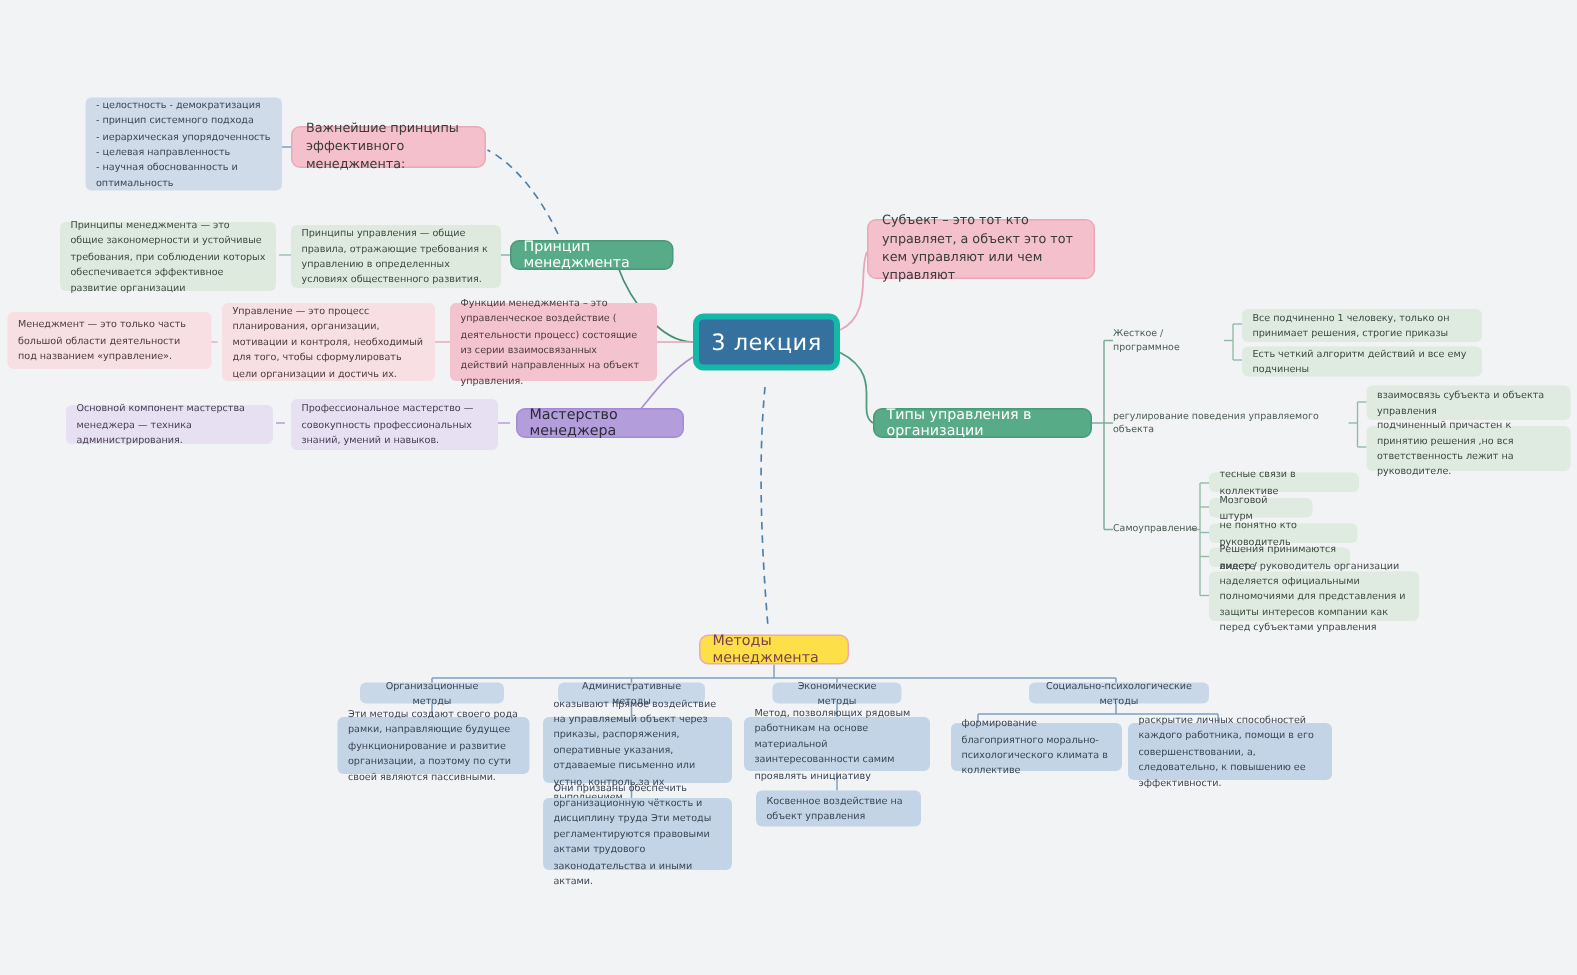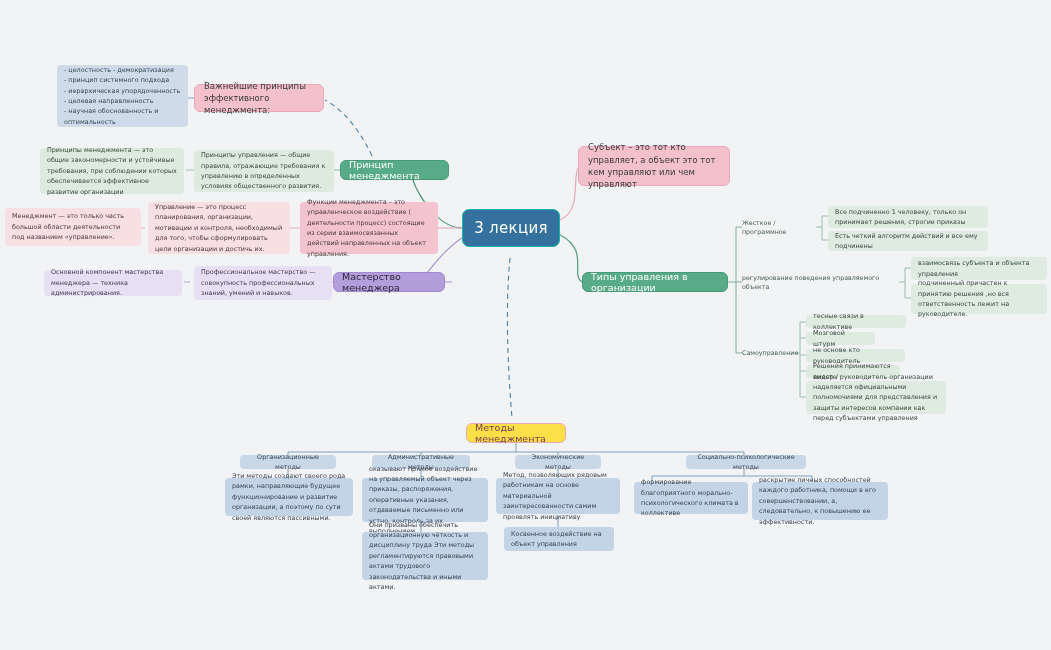--- a/index.html
+++ b/index.html
@@ -10,21 +10,21 @@
     overflow:hidden;
     position:relative;
   }
   #canvas{position:absolute;left:0;top:0;width:1051px;height:650px;}
   svg.links{position:absolute;left:0;top:0;width:1051px;height:650px;pointer-events:none;}
   .node{position:absolute;box-sizing:border-box;}
 
   
   .central{
     background:#35719e;color:#ffffff;
-    border:1px solid #14b8a6;
+    border:4px solid #14b8a6;
     border-radius:7px;
     font-size:15px;
     display:flex;align-items:center;justify-content:center;
     letter-spacing:.3px;
   }
 
   
   .topic{
     border-radius:6px;
     font-size:9.5px;
@@ -151,21 +151,21 @@
   <div class="node leaf l-blue" style="left:57px;top:65px;width:131px;height:62px;white-space:pre-line;">- целостность        - демократизация
 - принцип системного подхода
 - иерархическая упорядоченность
 - целевая направленность
 - научная обоснованность и оптимальность</div>
 
   <div class="node leaf l-pink" style="left:148px;top:202px;width:142px;height:52px;">Управление — это процесс планирования, организации, мотивации и контроля, необходимый для того, чтобы сформулировать цели организации и достичь их.</div>
 
   <div class="node leaf l-pink" style="left:5px;top:208px;width:136px;height:38px;">Менеджмент — это только часть большой области деятельности под названием «управление».</div>
 
-  <div class="node topic topic-purple" style="left:333px;top:272px;width:112px;height:20px;">Мастерство менеджера</div>
+  <div class="node topic topic-purple" style="left:344px;top:272px;width:112px;height:20px;">Мастерство менеджера</div>
 
   <div class="node leaf l-purple" style="left:194px;top:266px;width:138px;height:34px;">Профессиональное мастерство — совокупность профессиональных знаний, умений и навыков.</div>
 
   <div class="node leaf l-purple" style="left:44px;top:270px;width:138px;height:26px;">Основной компонент мастерства менеджера — техника администрирования.</div>
 
   <div class="node topic topic-pinkbig" style="left:578px;top:146px;width:152px;height:40px;">Субъект – это тот кто управляет, а объект это тот кем управляют или чем управляют</div>
 
   <div class="node topic topic-green" style="left:582px;top:272px;width:146px;height:20px;">Типы управления в организации</div>
 
   <div class="node plain" style="left:742px;top:219px;width:78px;height:16px;">Жесткое / программное</div>
@@ -179,21 +179,21 @@
   <div class="node leaf l-mint" style="left:911px;top:257px;width:136px;height:23px;">взаимосвязь субъекта и объекта управления</div>
 
   <div class="node leaf l-mint" style="left:911px;top:284px;width:136px;height:30px;">подчиненный причастен к принятию решения ,но  вся ответственность лежит на руководителе.</div>
 
   <div class="node plain" style="left:742px;top:346px;width:70px;height:14px;">Самоуправление</div>
 
   <div class="node leaf l-mint" style="left:806px;top:315px;width:100px;height:13px;">тесные связи в коллективе</div>
 
   <div class="node leaf l-mint" style="left:806px;top:332px;width:69px;height:13px;">Мозговой штурм</div>
 
-  <div class="node leaf l-mint" style="left:806px;top:349px;width:99px;height:13px;">не основе кто руководитель</div>
+  <div class="node leaf l-mint" style="left:806px;top:349px;width:99px;height:13px;">не понятно кто руководитель</div>
 
   <div class="node leaf l-mint" style="left:806px;top:365px;width:94px;height:13px;">Решения принимаются вместе</div>
 
   <div class="node leaf l-mint" style="left:806px;top:381px;width:140px;height:33px;">лидер / руководитель организации наделяется официальными полномочиями для представления и защиты интересов компании как перед субъектами управления</div>
 
   <div class="node topic topic-pink" style="left:466px;top:423px;width:100px;height:20px;">Методы менеджмента</div>
 
   <div class="node leaf l-steel center-txt" style="left:240px;top:455px;width:96px;height:14px;justify-content:center;text-align:center;">Организационные методы</div>
 
   <div class="node leaf l-bluegrey" style="left:225px;top:478px;width:128px;height:38px;">Эти методы создают своего рода рамки, направляющие будущее функционирование и развитие организации, а поэтому по сути своей являются пассивными.</div>

